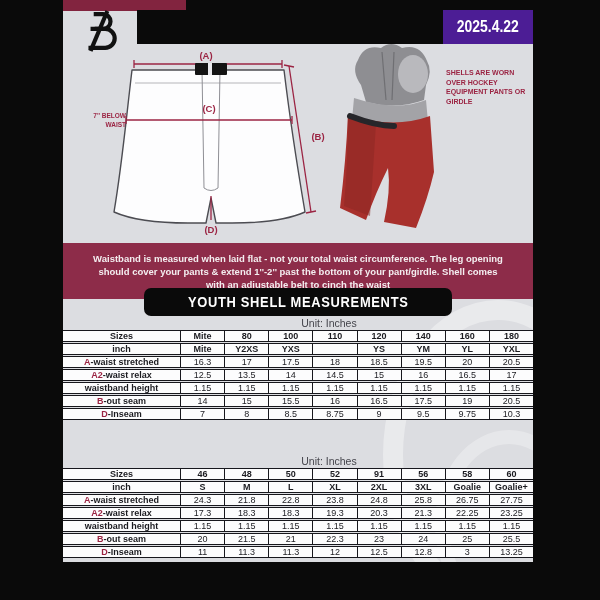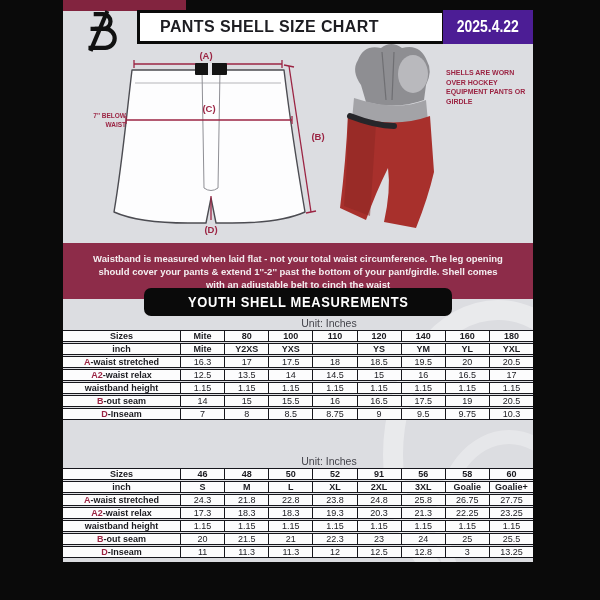--- a/index.html
+++ b/index.html
@@ -73,23 +73,20 @@
   <div class="top-accent"></div>
   <div class="top-black"></div>
   <div class="header-bar"></div>
 
   <svg class="logo-hd" viewBox="0 0 34 40">
     <path d="M11 4 H20 A7 7 0 0 1 20 18 H8" fill="none" stroke="#111" stroke-width="4"></path>
     <path d="M12 18 H22 A9 9 0 0 1 22 36 H6" fill="none" stroke="#111" stroke-width="4"></path>
     <path d="M24 1 L8 39" fill="none" stroke="#111" stroke-width="4"></path>
   </svg>
 
-  <div class="title-box">
-    <span>PANTS SHELL SIZE CHART</span>
-  </div>
   <div class="date-box">
     <span>2025.4.22</span>
   </div>
 
   <svg class="diagram" width="240" height="186" viewBox="0 0 240 186">
     <text x="114" y="9" text-anchor="middle" font-size="9.5" font-weight="bold" fill="#9b2443">(A)</text>
     <g stroke="#9b2443" stroke-width="1.3">
       <line x1="42" y1="14" x2="190" y2="14"></line>
         <line x1="42" y1="10" x2="42" y2="18"></line>
         <line x1="190" y1="10" x2="190" y2="18"></line>

